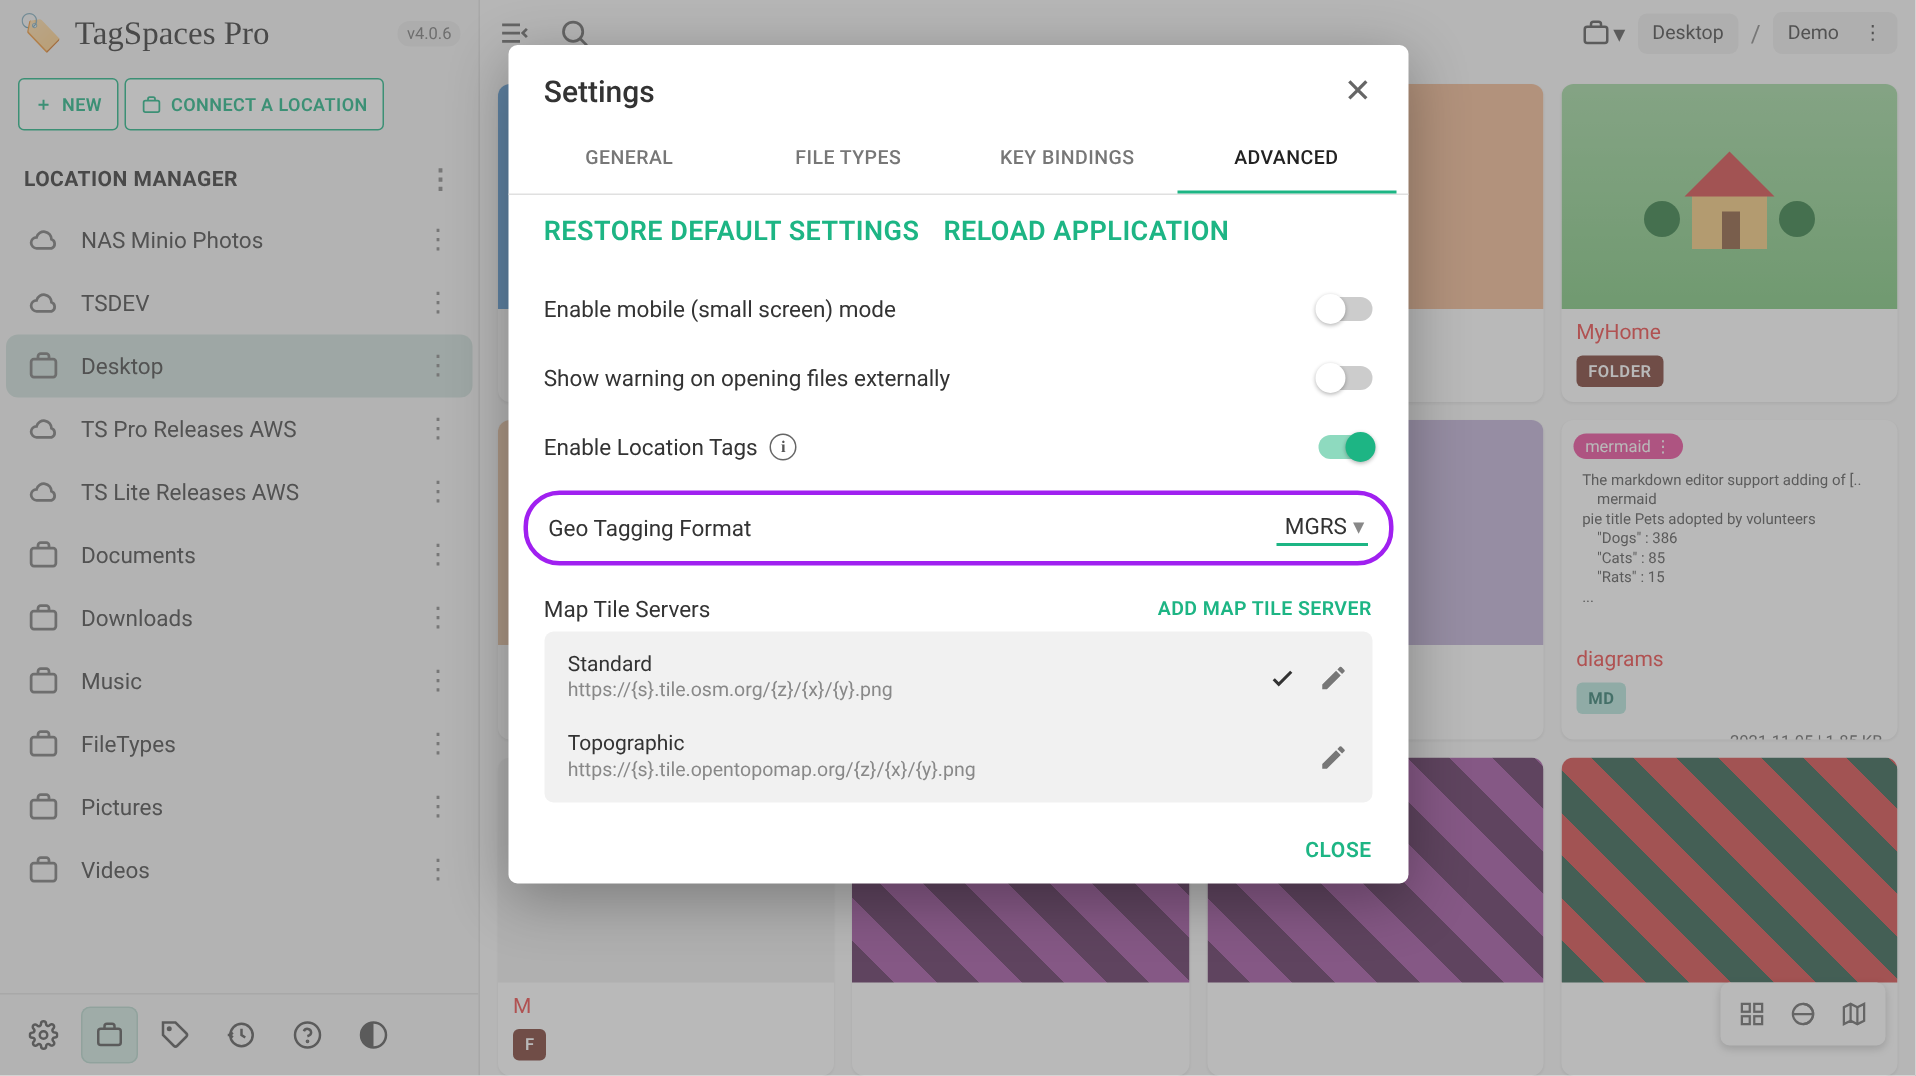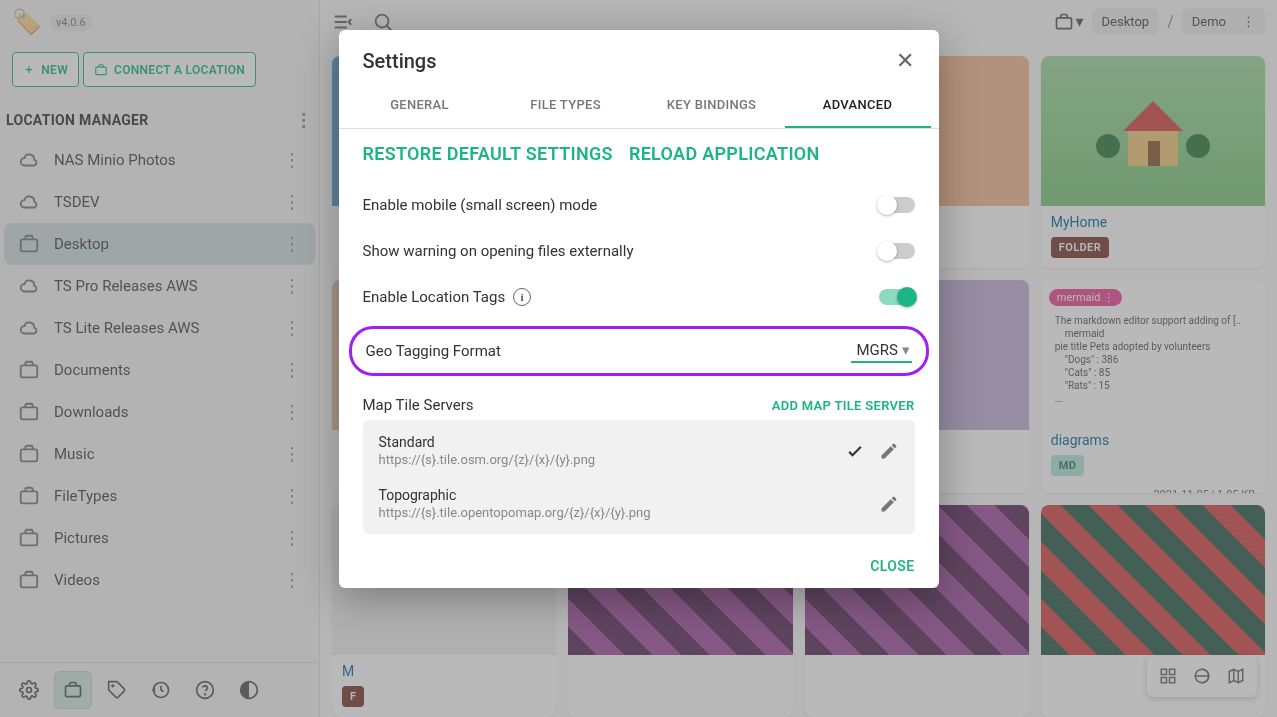--- a/index.html
+++ b/index.html
@@ -8,41 +8,41 @@
 .app { display: flex; width: 100%; height: 100%; }
 .sidebar { width: 320px; background: #f5f5f5; border-right: 1px solid #e0e0e0; display: flex; flex-direction: column; }
 .sidebar-header { display: flex; align-items: center; padding: 8px 12px; gap: 8px; }
 .logo-icon { font-size: 24px; }
 .app-title { font-family: cursive; font-size: 22px; font-weight: 500; color: #333; flex: 1; }
 .version-badge { font-size: 11px; color: #777; background: #eaeaea; padding: 2px 6px; border-radius: 8px; }
 
 .sidebar-buttons { display: flex; gap: 4px; padding: 8px 12px 14px; }
 .sb-btn { border: 1px solid #1db584; background: #fff; color: #1db584; font-size: 12px; font-weight: 600; padding: 8px 10px; border-radius: 4px; display: inline-flex; align-items: center; gap: 6px; cursor: pointer; letter-spacing: .3px; }
 
-.section-title { font-size: 14px; font-weight: 700; color: #333; padding: 10px 6px; display: flex; align-items: center; justify-content: space-between; letter-spacing: .3px; }
+.section-title { font-size: 14px; font-weight: 700; color: #333; padding: 10px 16px; display: flex; align-items: center; justify-content: space-between; letter-spacing: .3px; }
 .dots { color: #888; cursor: pointer; font-size: 18px; line-height: 1; }
 
 .loc-item { display: flex; align-items: center; padding: 10px 14px; gap: 14px; color: #444; cursor: pointer; border-radius: 8px; margin: 0 4px; }
 .loc-item.active { background: #cedfda; }
 .loc-icon { width: 22px; height: 22px; display: flex; align-items: center; justify-content: center; color: #666; }
 .loc-label { flex: 1; font-size: 15px; }
 
 .sidebar-footer { margin-top: auto; border-top: 1px solid #e0e0e0; padding: 8px 10px; display: flex; gap: 6px; }
 .ft-btn { width: 38px; height: 38px; border-radius: 6px; display: flex; align-items: center; justify-content: center; cursor: pointer; color: #555; }
 .ft-btn.active { background: #cfe8e0; box-shadow: inset 0 0 0 1px #b6d6cc; }
 
 .main { flex: 1; background: #fafafa; position: relative; }
 .topbar { display: flex; align-items: center; padding: 8px 12px; gap: 8px; }
 .topbar-right { margin-left: auto; display: flex; align-items: center; gap: 8px; }
 .crumb { background: #ededed; padding: 6px 10px; border-radius: 6px; font-size: 13px; color: #444; }
 .grid-area { position: absolute; top: 56px; left: 0; right: 0; bottom: 0; padding: 0 12px; display: grid; grid-template-columns: repeat(4, 1fr); gap: 12px; align-content: start; }
 .card { background: #fff; border-radius: 8px; overflow: hidden; box-shadow: 0 1px 2px rgba(0,0,0,.08); display: flex; flex-direction: column; }
 .thumb { height: 150px; background: #ddd; }
 .card-body { padding: 8px 10px 10px; }
-.card-title { font-size: 14px; color: #0369a1; margin-bottom: 6px; }
+.card-title { font-size: 14px; color: #ef4444; margin-bottom: 6px; }
 .badge-folder { display: inline-block; background: #7a3b30; color: #fff; font-size: 11px; font-weight: 600; padding: 4px 8px; border-radius: 4px; letter-spacing: .4px; }
 .badge-md { display: inline-block; background: #b5e6dd; color: #2b7a6c; font-size: 11px; font-weight: 700; padding: 4px 8px; border-radius: 4px; letter-spacing: .4px; }
 .meta { font-size: 11px; color: #666; float: right; margin-top: 34px; }
 .tag-chip { display: inline-block; background: #ec4899; color: #fff; font-size: 11px; padding: 2px 8px; border-radius: 10px; margin-bottom: 4px; }
 .preview-txt { font-size: 10px; color: #555; line-height: 1.3; padding: 4px 6px; height: 108px; overflow: hidden; }
 
 .overlay { position: absolute; inset: 0; background: rgba(100,100,100,.45); display: flex; align-items: flex-start; justify-content: center; }
 .modal { width: 600px; background: #fff; border-radius: 6px; margin-top: 30px; box-shadow: 0 10px 40px rgba(0,0,0,.3); display: flex; flex-direction: column; }
 .modal-header { display: flex; align-items: center; padding: 18px 24px 10px; }
 .modal-title { font-size: 20px; font-weight: 500; color: #333; flex: 1; }
@@ -85,20 +85,21 @@
 svg { display: block; }
 .info-circle { width: 18px; height: 18px; border: 1.5px solid #666; border-radius: 50%; display: inline-flex; align-items: center; justify-content: center; font-size: 11px; font-weight: 700; font-family: serif; color: #555; }
 </style>
 </head>
 <body>
 
 <div class="app">
   <aside class="sidebar">
     <div class="sidebar-header">
       <span class="logo-icon">🏷️</span>
+      <span class="app-title">TagSpaces Pro</span>
       <span class="version-badge">v4.0.6</span>
     </div>
     <div class="sidebar-buttons">
       <button class="sb-btn">
         <span>＋</span>
         <span>NEW</span>
       </button>
       <button class="sb-btn">
         <span>
           <svg width="14" height="14" viewBox="0 0 24 24" fill="none" stroke="#1db584" stroke-width="2">

